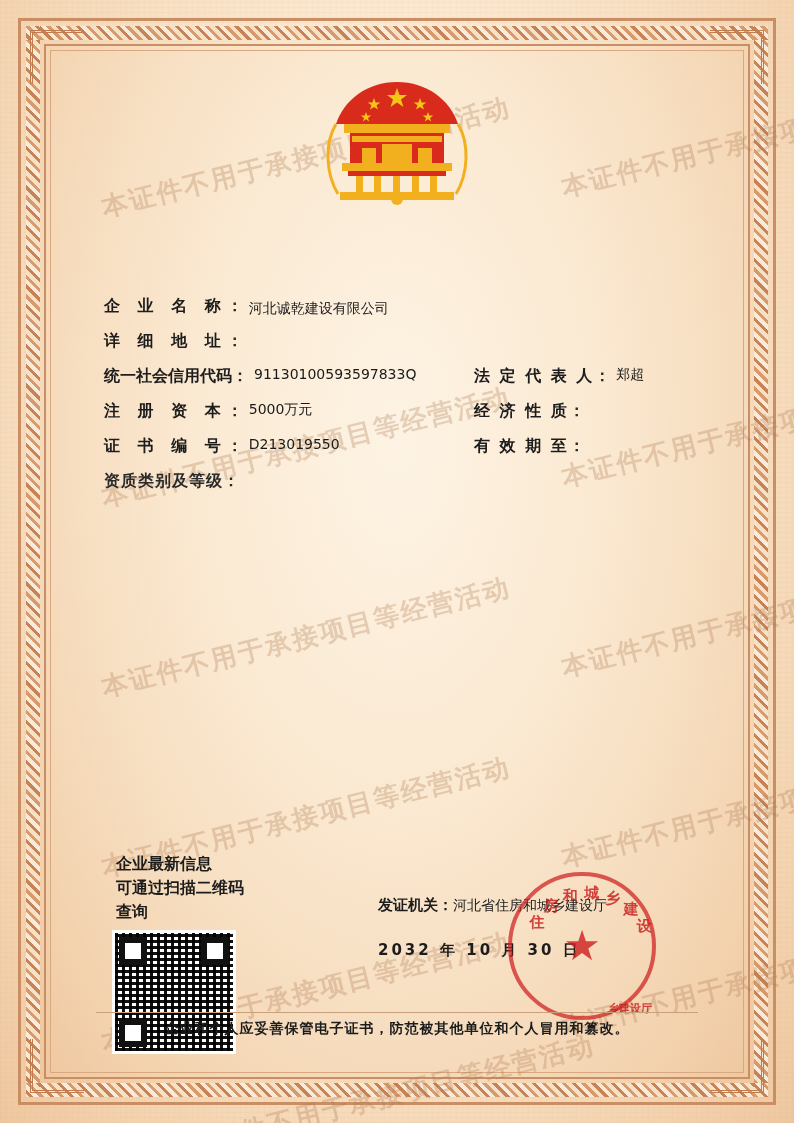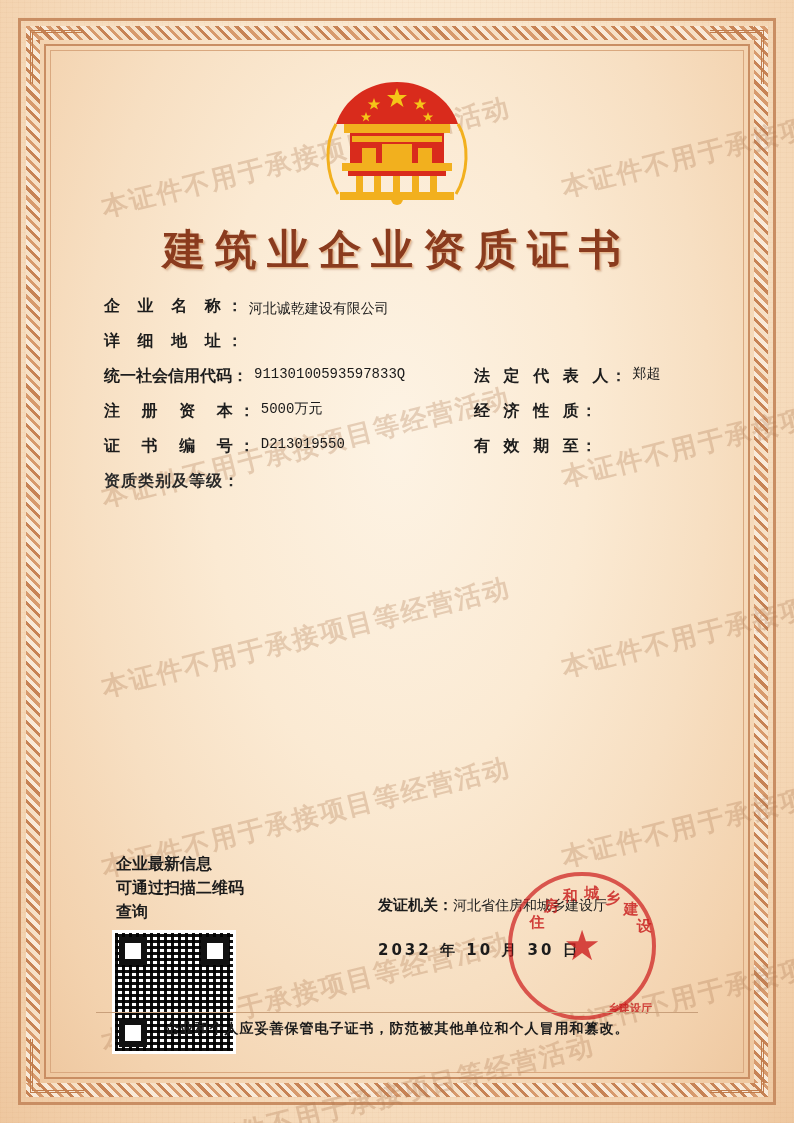--- a/index.html
+++ b/index.html
@@ -135,21 +135,20 @@
     font-family: "DejaVu Sans", sans-serif;
     color: #2a2a2a;
   }
   .row {
     display: flex;
     align-items: flex-end;
     margin-bottom: 14px;
   }
   .row.two-col {
     justify-content: flex-start;
-    font-family: Liberation Mono, monospace;
   }
   .cell {
     display: flex;
     align-items: flex-start;
   }
   .cell.left { width: 370px; }
   .label {
     font-size: 16px;
     font-weight: bold;
     color: #1c1c1c;
@@ -403,21 +402,20 @@
       <rect x="18" y="114" width="114" height="8" fill="#f2b01e"></rect>
 
       <g stroke="#f2b01e" stroke-width="3" fill="none">
         <path d="M14 46 C2 66 4 96 16 116"></path>
         <path d="M136 46 C148 66 146 96 134 116"></path>
       </g>
       <circle cx="75" cy="121" r="6" fill="#f2b01e"></circle>
     </svg>
   </div>
 
-  <div class="title">建筑业企业资质证书</div>
 
   <div class="fields">
 
     <div class="row">
       <span class="label spaced">企 业 名 称</span>
       <span class="colon">：</span>
       <span class="value">河北诚乾建设有限公司</span>
     </div>
 
     <div class="row">

